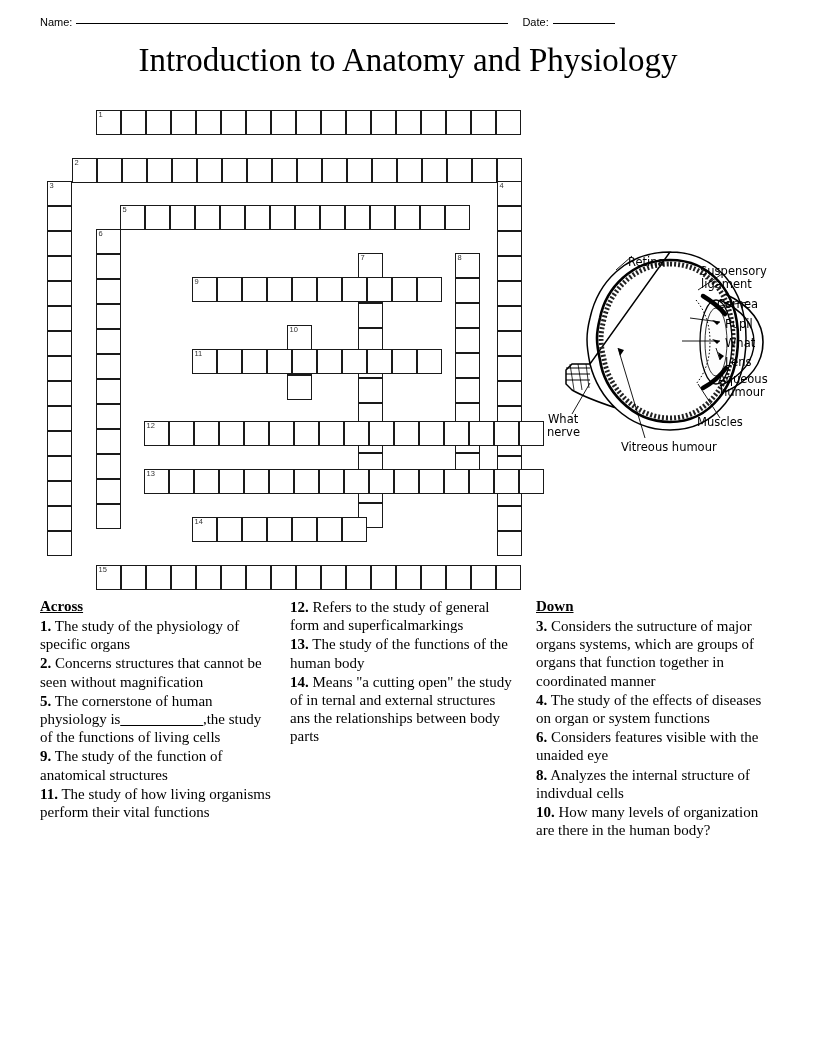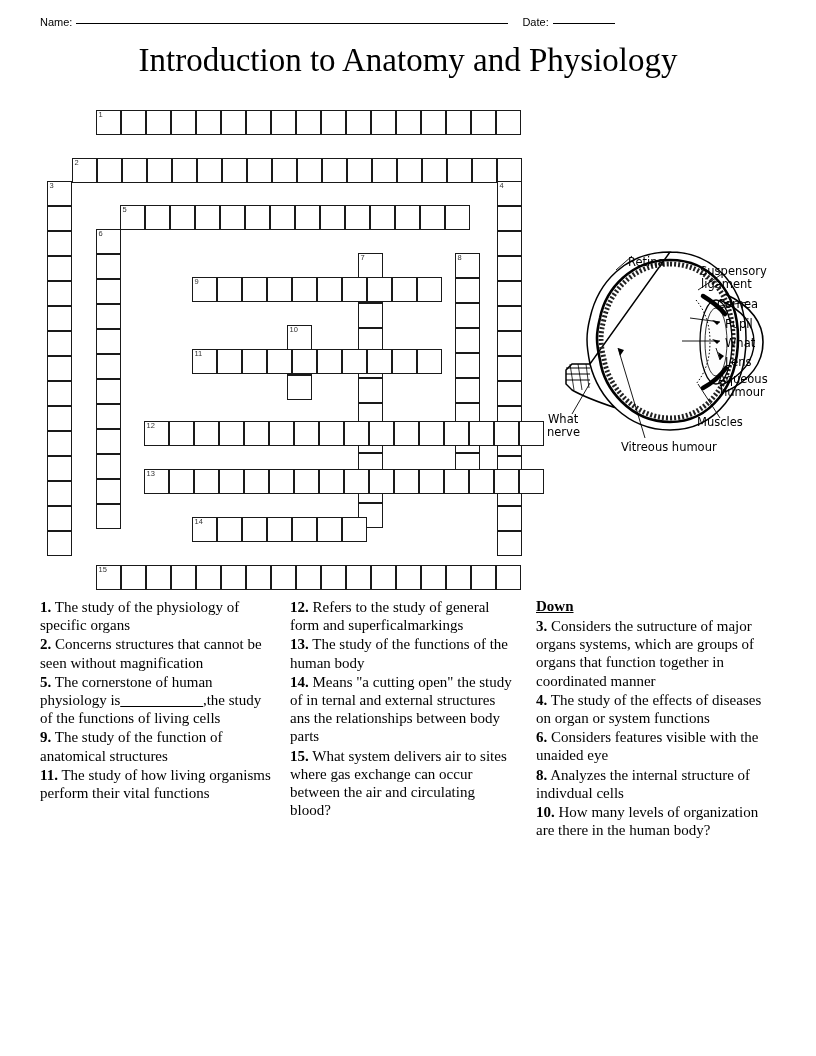--- a/index.html
+++ b/index.html
@@ -396,20 +396,21 @@
     <div class="eye-label" style="left: 198px; top: 135px;">Aqueous</div>
     <div class="eye-label" style="left: 200px; top: 148px;">humour</div>
     <div class="eye-label" style="left: 177px; top: 178px;">Muscles</div>
     <div class="eye-label" style="left: 28px; top: 175px;">What</div>
     <div class="eye-label" style="left: 27px; top: 188px;">nerve</div>
     <div class="eye-label" style="left: 101px; top: 203px;">Vitreous humour</div>
   </div>
 
 <div id="clues">
   <div class="clue-col col-left">
+    <div class="clue-heading">Across</div>
     <div class="clue">
       <b>1.</b>
       <span>The study of the physiology of specific organs</span>
     </div>
     <div class="clue">
       <b>2.</b>
       <span>Concerns structures that cannot be seen without magnification</span>
     </div>
     <div class="clue">
       <b>5.</b>
@@ -431,24 +432,20 @@
       <span>Refers to the study of general form and superficalmarkings</span>
     </div>
     <div class="clue">
       <b>13.</b>
       <span>The study of the functions of the human body</span>
     </div>
     <div class="clue">
       <b>14.</b>
       <span>Means "a cutting open" the study of in ternal and external structures ans the relationships between body parts</span>
     </div>
-    <div class="clue">
-      <b>15.</b>
-      <span>What system delivers air to sites where gas exchange can occur between the air and circulating blood?</span>
-    </div>
   </div>
 
   <div class="clue-col col-right">
     <div class="clue-heading">Down</div>
     <div class="clue">
       <b>3.</b>
       <span>Considers the sutructure of major organs systems, which are groups of organs that function together in coordinated manner</span>
     </div>
     <div class="clue">
       <b>4.</b>

